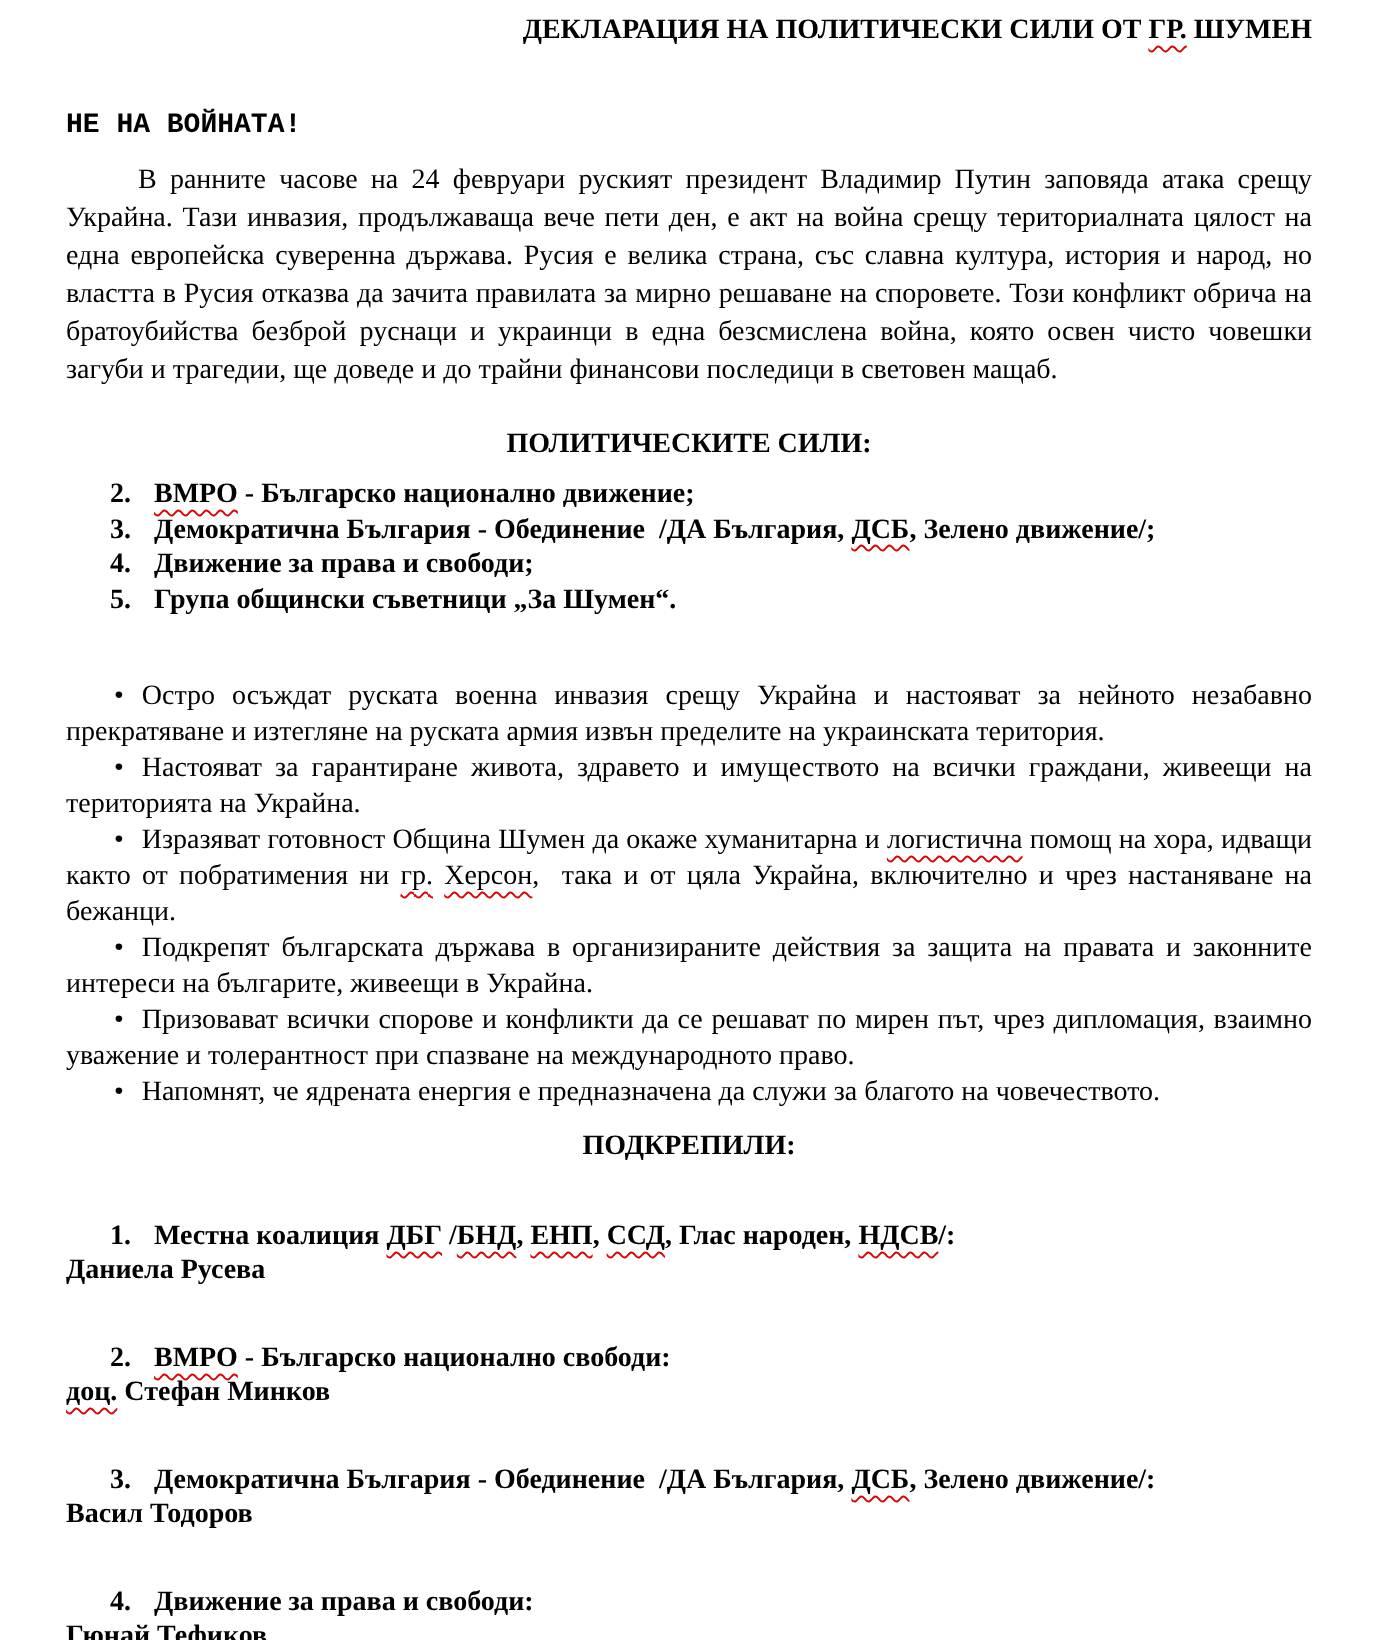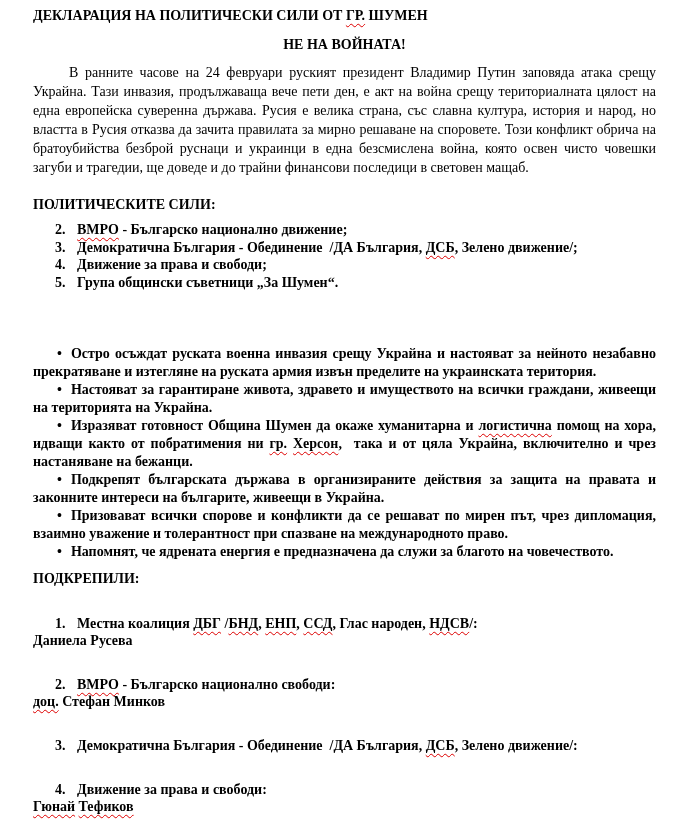--- a/index.html
+++ b/index.html
@@ -13,43 +13,43 @@
     width:689px;height:820px;
     box-sizing:border-box;
     padding:7px 33px 0 33px;
     background:var(--page-bg);
     color:var(--text-color);
     font-family:"Liberation Serif","DejaVu Serif",serif;
     font-size:14px;
     overflow:hidden;
   }
   .doc-title{
-    margin:0;text-align:left;
+    margin:0;text-align:right;
     font-size:14px;font-weight:bold;line-height:18px;
   }
   .doc-subtitle{
-    margin:11px 0 0;text-align:center;
-    font-size:14px;font-weight:bold;line-height:18px;
+    margin:29px 0 0;
+    font-size:14px;font-weight:bold;line-height:18px;font-family:Liberation Mono, monospace;
   }
   .intro{
     margin:9px 0 0;
     text-align:justify;
     text-indent:36px;
     line-height:19px;
   }
   .section-heading{
-    margin:0;text-align:left;
+    margin:0;text-align:center;
     font-size:14px;font-weight:bold;line-height:18px;
   }
   .forces-heading{margin-top:19px;}
   .supporters-heading{margin-top:9px;}
   .forces{margin-top:7px;font-weight:bold;}
   .forces .num-row{line-height:17.5px;}
   .num{display:inline-block;width:22px;margin-left:22px;}
-  .bullets{margin-top:54px;font-weight:bold;}
+  .bullets{margin-top:31px;}
   .bullet{
     margin:0;
     text-align:justify;
     text-indent:24px;
     line-height:18px;
   }
   .bullet-glyph{margin-right:9px;}
   .supporters{margin-top:8px;font-weight:bold;}
   .supporters .block{margin-bottom:13.5px;margin-top:27px;}
   .supporters .num-row{line-height:17px;}
@@ -101,19 +101,20 @@
       <div class="block">
         <div class="num-row"><span class="num">1.</span><span><span>Местна коалиция </span><span class="sq">ДБГ</span><span> /</span><span class="sq">БНД</span><span>, </span><span class="sq">ЕНП</span><span>, </span><span class="sq">ССД</span><span>, Глас народен, </span><span class="sq">НДСВ</span><span>/:</span></span></div>
         <div class="name-line"><span>Даниела Русева</span></div>
       </div>
       <div class="block">
         <div class="num-row"><span class="num">2.</span><span><span class="sq">ВМРО</span><span> - Българско национално свободи:</span></span></div>
         <div class="name-line"><span class="sq">доц.</span><span> Стефан Минков</span></div>
       </div>
       <div class="block">
         <div class="num-row"><span class="num">3.</span><span><span>Демократична България - Обединение &nbsp;/ДА България, </span><span class="sq">ДСБ</span><span>, Зелено движение/:</span></span></div>
+        <div class="name-line"><span>Васил Тодоров</span></div>
       </div>
       <div class="block">
         <div class="num-row"><span class="num">4.</span><span><span>Движение за права и свободи:</span></span></div>
         <div class="name-line"><span class="sq">Гюнай</span><span> </span><span class="sq">Тефиков</span></div>
       </div>
     </div>
 </div>
 
 </body></html>

